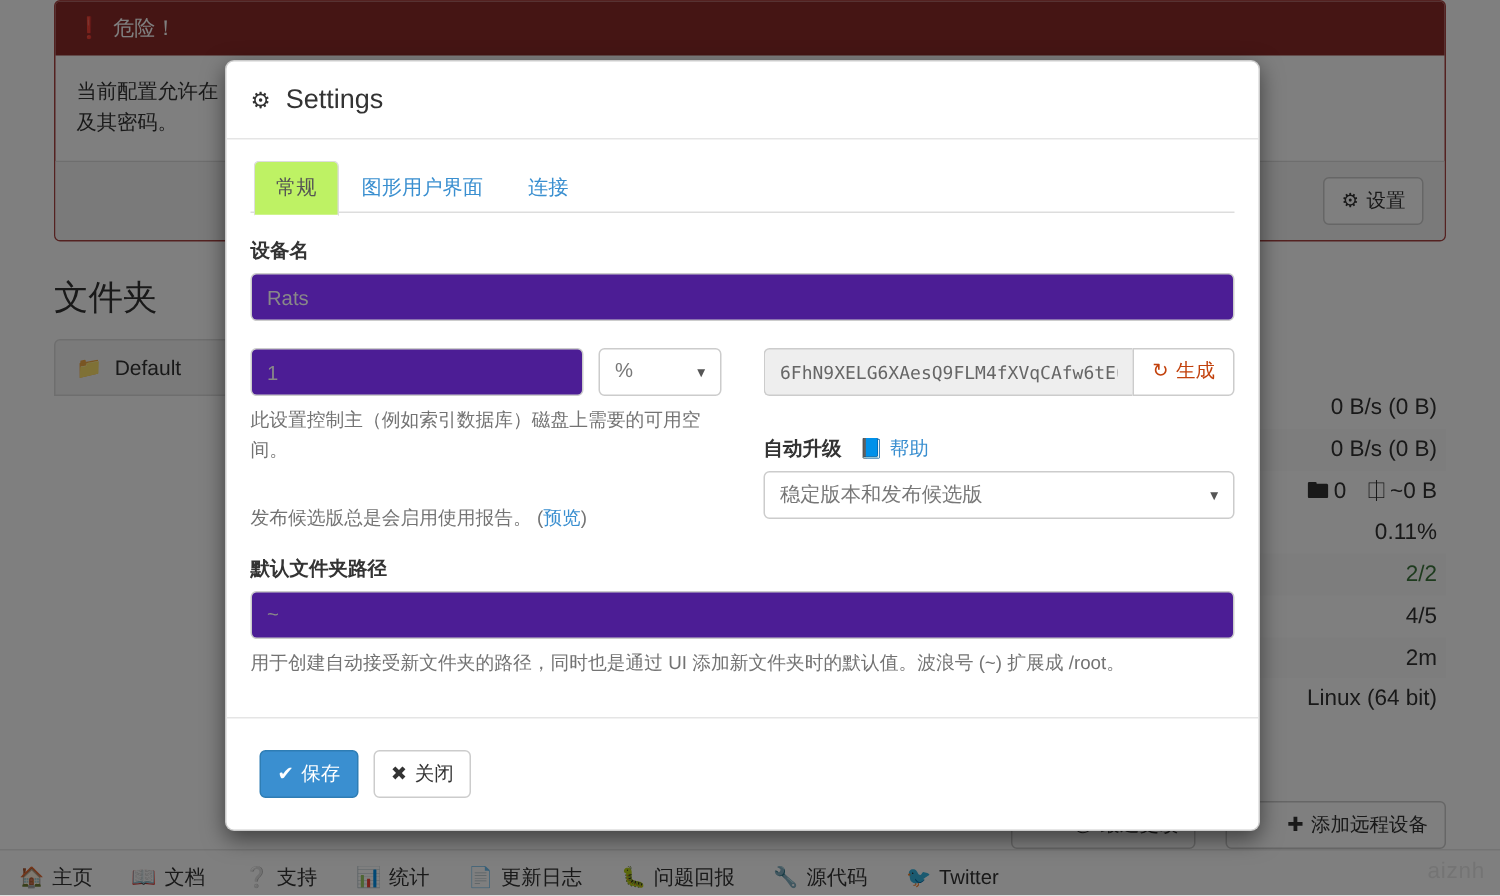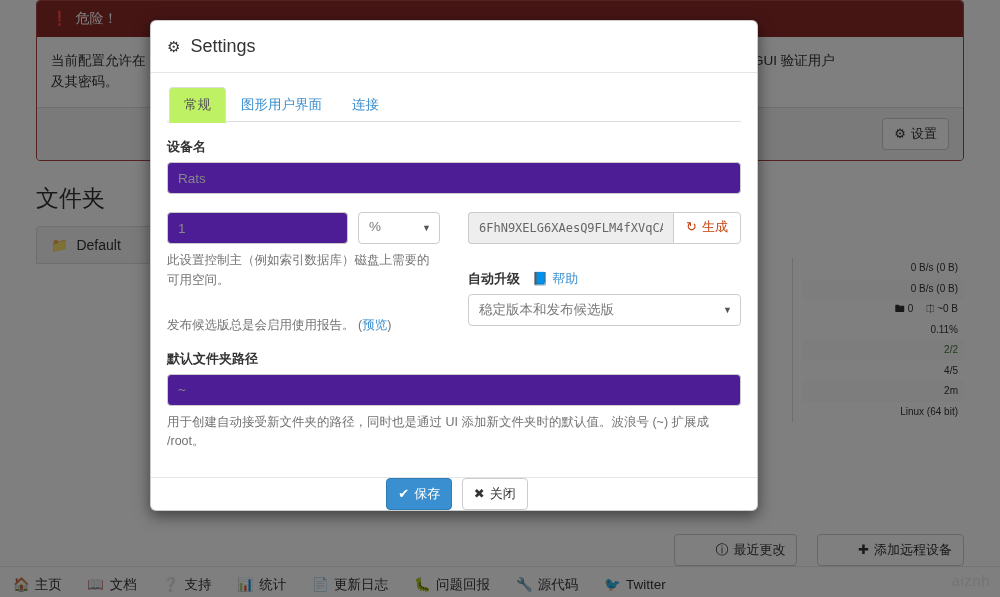--- a/index.html
+++ b/index.html
@@ -90,21 +90,21 @@
     width: 420px;
   }
   .folder-row .ico { margin-right: 8px; }
 
   
   .stats {
     position: absolute;
     right: 36px; top: 258px;
     width: 172px;
     text-align: right;
-    font-size: 10px;
+    font-size: 15px;
     color: #333;
     border-left: 1px solid #ddd;
     padding-left: 10px;
   }
   .stats .line { padding: 3px 6px 3px 0; line-height: 1.45; }
   .stats .line.alt { background: rgba(0,0,0,0.02); }
   .stats .green { color: #3c763d; }
   .stats .ico { margin: 0 3px 0 0; }
 
   .remote-actions {
@@ -139,22 +139,22 @@
     letter-spacing: .5px;
   }
 
   
   #backdrop {
     position: absolute; inset: 0;
     background: rgba(0,0,0,0.5);
   }
   #modal {
     position: absolute;
-    left: 150px; top: 20px;
-    width: 608px;
+    left: 150px; top: 40px;
+    width: 690px;
     background: #ffffff;
     border: 1px solid rgba(0,0,0,.2);
     border-radius: 6px;
     box-shadow: 0 5px 15px rgba(0,0,0,.5);
   }
   .modal-header {
     padding: 14px 16px;
     border-bottom: 1px solid #e5e5e5;
   }
   .modal-title {
@@ -275,23 +275,23 @@
     color: #737373;
     margin-top: 7px;
     line-height: 1.55;
   }
   .help-text a { color: #3a8fd0; text-decoration: none; }
   .spacer-lg { height: 22px; }
   .spacer-sm { height: 14px; }
   .block { margin-bottom: 4px; }
 
   .modal-footer {
-    padding: 0 16px;
+    padding: 21px 16px;
     border-top: 1px solid #e5e5e5;
-    text-align: center;
+    text-align: left;
   }
   .modal-footer .btn { margin-left: 6px; }
 
   .field-group { margin-bottom: 18px; }
 </style>
 </head>
 <body>
 
 <div id="page-bg">
 

